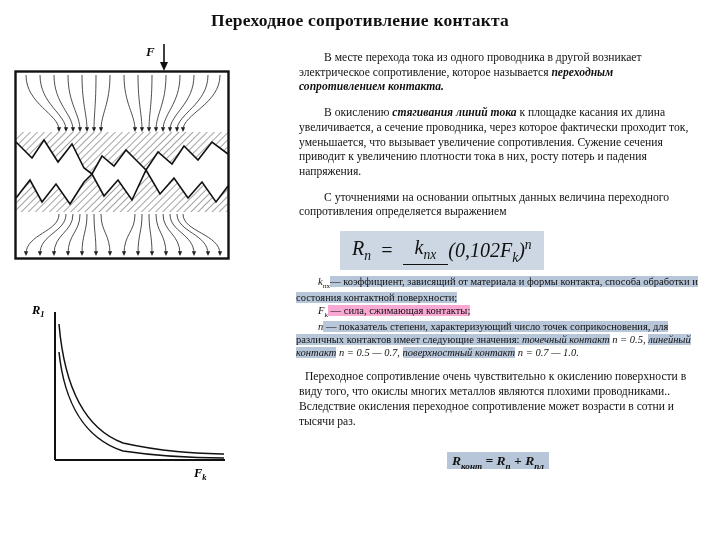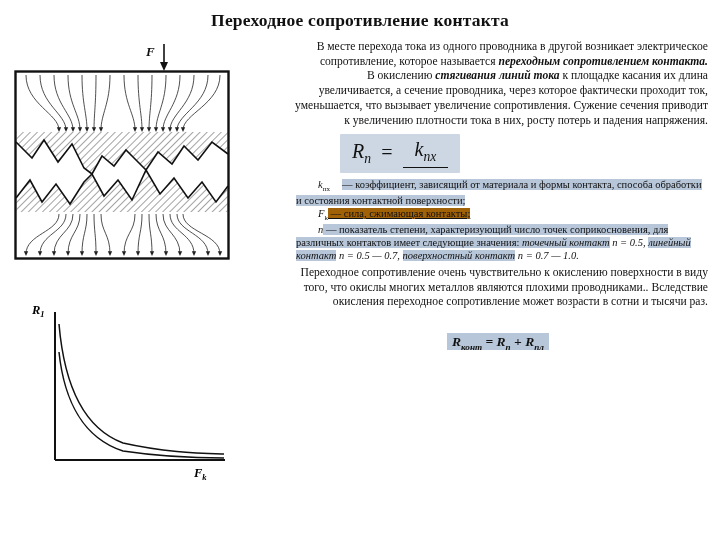--- a/index.html
+++ b/index.html
@@ -17,21 +17,21 @@
     position:absolute; left:146px; top:44px; font-size:13px;
     font-style:italic; font-weight:bold;
   }
   .force-arrow { position:absolute; left:158px; top:44px; }
   
   .fig-contact { position:absolute; left:14px; top:70px; width:216px; height:190px; }
   .fig-graph   { position:absolute; left:28px; top:298px; width:200px; height:185px; }
   .fig-graph text { font-family:"Liberation Serif", serif; }
   
   .content { position:absolute; left:288px; top:40px; width:420px; font-size:11.6px; line-height:1.27; }
-  .para { margin:0; text-align:right; }
+  .para { margin:11px; text-align:left; }
   .ind { text-indent:25px; }
   .ind-sm { text-indent:6px; }
   .bi { font-weight:bold; font-style:italic; }
   sub { font-size:68%; }
   sup { font-size:68%; }
   
   .formula {
     display:flex; align-items:center; gap:9px; width:max-content;
     margin:6px 0 5px 52px; font-size:20px; font-style:italic;
     padding:4px 12px 5px; border-radius:1px;
@@ -120,32 +120,34 @@
       <text x="166" y="179" font-size="12.5" font-weight="bold" font-style="italic"><tspan>F</tspan><tspan dy="3" font-size="8.5">k</tspan></text>
     </svg>
   </figure>
 
   <div class="content">
 
     <p class="para ind"><span>В месте перехода тока из одного проводника в другой возникает электрическое сопротивление, которое называется </span><span class="bi">переходным сопротивлением контакта.</span></p>
 
     <p class="para ind"><span>В окислению </span><span class="bi">стягивания линий тока</span><span> к площадке касания их длина увеличивается, а сечение проводника, через которое фактически проходит ток, уменьшается, что вызывает увеличение сопротивления. Сужение сечения приводит к увеличению плотности тока в них, росту потерь и падения напряжения.</span></p>
 
+    <p class="para ind"><span>С уточнениями на основании опытных данных величина переходного сопротивления определяется выражением</span></p>
 
     <div class="formula" style="background:#ccd7e3;">
       <span><span>R</span><sub>п</sub></span>
       <span>=</span>
       <span class="frac">
         <span class="num"><span>k</span><sub>пх</sub></span>
+        <span class="den"><span>(0,102</span><span>F</span><sub>k</sub><span>)</span><sup>n</sup></span>
       </span>
     </div>
 
     <div class="defs">
-      <p class="def"><i>k</i><sub>пх</sub><span style="background:#b7c6d9;margin-left:12px;">— коэффициент, зависящий от материала и формы контакта, способа обработки и состояния контактной поверхности;</span></p>
-      <p class="def"><i>F</i><sub>k</sub><span style="background:#a16207;text-decoration:underline;"> — сила, сжимающая контакты;</span></p>
+      <p class="def"><i>k</i><sub>пх</sub><span style="background:#b7c6d9;">— коэффициент, зависящий от материала и формы контакта, способа обработки и состояния контактной поверхности;</span></p>
+      <p class="def"><i>F</i><sub>k</sub><span style="background:#f9a8d4;"> — сила, сжимающая контакты;</span></p>
       <p class="def"><i>n</i><span style="background:#b7c6d9;"> — показатель степени, характеризующий число точек соприкосновения, для различных контактов имеет следующие значения: </span><i style="background:#b7c6d9;">точечный контакт</i><i> n = 0.5, </i><i style="background:#b7c6d9;">линейный контакт</i><i> n = 0.5 — 0.7, </i><i style="background:#b7c6d9;">поверхностный контакт</i><i> n = 0.7 — 1.0.</i></p>
     </div>
 
 
     <p class="para ind-sm"><span>Переходное сопротивление очень чувствительно к окислению поверхности в виду того, что окислы многих металлов являются плохими проводниками.. Вследствие окисления переходное сопротивление может возрасти в сотни и тысячи раз.</span></p>
 
 
     <div class="result">
       <span class="resf" style="background:#b7c6d9;"><span>R</span><sub>конт</sub><span> = </span><span>R</span><sub>п</sub><span> + </span><span>R</span><sub>пл</sub></span>
     </div>

